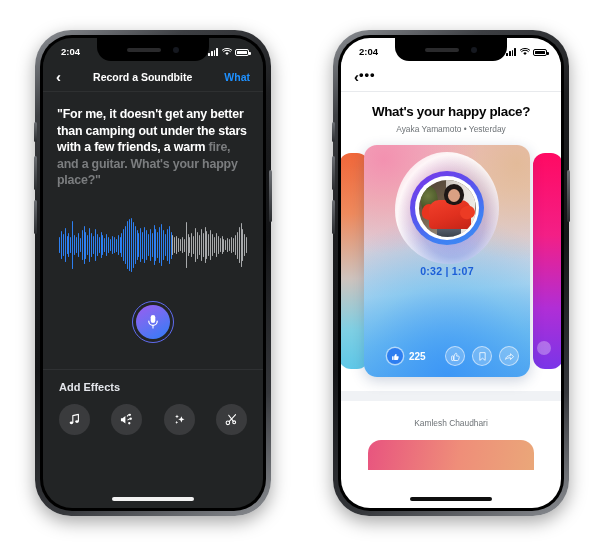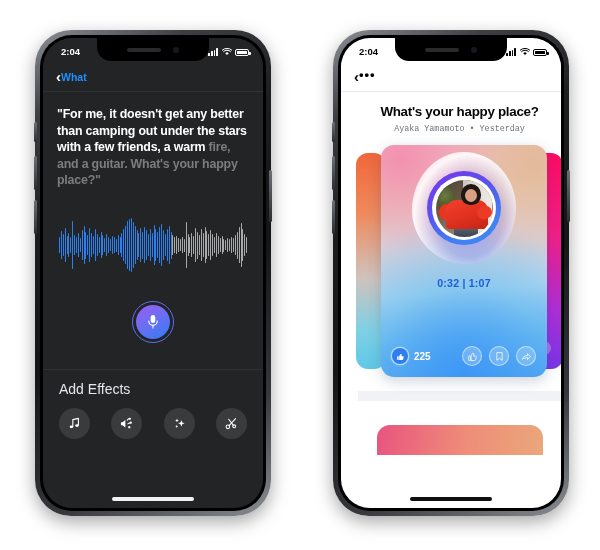--- a/index.html
+++ b/index.html
@@ -114,40 +114,40 @@
   .record-btn {
     width: 34px; height: 34px; border-radius: 50%;
     background: linear-gradient(150deg,#9b5cf0 0%,#6d6ef2 45%,#2f7cf6 100%);
     display: flex; align-items: center; justify-content: center;
   }
 
   .effects {
     border-top: 1px solid #2f3133;
     padding: 11px 16px 0 16px;
   }
-  .effects-title { font-size: 14px; font-weight: normal; color: #e4e6eb; }
+  .effects-title { font-size: 11px; font-weight: bold; color: #e4e6eb; }
   .effects-row { display: flex; justify-content: space-between; margin-top: 11px; }
   .fx {
     width: 31px; height: 31px; border-radius: 50%;
     background: #3a3b3d; display: flex; align-items: center; justify-content: center;
     cursor: pointer;
   }
 
   .home-indicator {
     position: absolute; bottom: 7px; left: 50%; transform: translateX(-50%);
     width: 82px; height: 3.6px; border-radius: 3px;
   }
   .dark  .home-indicator { background: #f2f2f2; }
   .light .home-indicator { background: #0f0f0f; }
 
   
-  .feed { position: relative; height: calc(100% - 54px); overflow: hidden; padding-left: 17px; }
+  .feed { position: relative; height: calc(100% - 54px); overflow: hidden; }
   .post-head { text-align: center; padding: 12px 10px 0; background:#fff; position:relative; z-index:5;}
   .post-title { font-size: 13.4px; font-weight: bold; color: #050505; letter-spacing: -.3px; }
-  .post-sub { font-size: 8.4px; color: #6e7377; margin-top: 5px; font-family: Liberation Mono, monospace; }
+  .post-sub { font-size: 8.4px; color: #6e7377; margin-top: 5px; }
 
   .carousel { position: relative; height: 232px; margin-top: 11px; }
   .peek {
     position: absolute; top: 8px; width: 30px; height: 216px; border-radius: 12px;
   }
   .peek.l { left: -2px;  background: linear-gradient(180deg,#f0673a 0%,#ef8a5d 28%,#cfc3bd 58%,#7fd0e4 82%,#5fc8e8 100%); }
   .peek.r {
     right: -2px;
     background: linear-gradient(180deg,#ff0a63 0%,#f31f86 38%,#b02ed6 72%,#7a35e8 100%);
     display:flex; align-items:flex-end; justify-content:flex-start; padding: 0 0 14px 4px;
@@ -200,31 +200,31 @@
              background: linear-gradient(160deg,#f2402b 0%,#e0301f 55%,#c32417 100%); }
   .ph-armL { position:absolute; left:3px; top:24px; width:14px; height:16px; border-radius:8px;
              background:#e8351f; transform: rotate(18deg); }
   .ph-armR { position:absolute; right:1px; top:26px; width:15px; height:13px; border-radius:8px;
              background:#ec3b24; transform: rotate(-18deg); }
   .ph-legs { position:absolute; left:18px; bottom:0; width:24px; height:10px;
              background: linear-gradient(180deg,#5b6472,#3b434f); }
 
   .card-time {
     text-align:center; font-size: 10.6px; font-weight: bold;
-    color: #1b5ed8; letter-spacing: .2px; margin-top: 14px;
+    color: #1b5ed8; letter-spacing: .2px; margin-top: 2px;
   }
   .card-quote {
     padding: 8px 11px 0; text-align: center;
     font-size: 7.9px; line-height: 1.4; font-weight: bold; letter-spacing: -.05px;
   }
   .cq-spoken  { color: #1b3fc4; }
   .cq-pending { color: #7e9fd6; }
 
   .card-actions {
-    position: absolute; left: 0; right: 0; bottom: 11px;
+    position: absolute; left: 12px; right: 0; bottom: 11px;
     display: flex; align-items: center; padding: 0 11px;
   }
   .likebox { display:flex; align-items:center; gap:6px; }
   .like-badge {
     width: 16px; height: 16px; border-radius: 50%;
     background: #2e7ef0; display:flex; align-items:center; justify-content:center;
     box-shadow: 0 0 0 1.4px rgba(255,255,255,.55);
   }
   .like-count { font-size: 10px; font-weight: bold; color: #fff; }
   .act-group { margin-left:auto; display:flex; gap: 7px; }
@@ -276,20 +276,21 @@
               <path d="M0.4 2.2 a8.3 8.3 0 0 1 11.2 0" stroke="currentColor" stroke-width="1.2" fill="none" stroke-linecap="round"></path>
             </svg>
             <span class="battery">
                 <i></i>
               </span>
           </span>
         </div>
 
         <div class="navbar">
           <span class="chev">‹</span>
+          <span class="nav-title-center">Record a Soundbite</span>
           <span class="next-btn">What</span>
         </div>
 
         <div class="rec-body">
           <div class="transcript">
             <span class="t-spoken">"For me, it doesn't get any better than camping out under the stars with a few friends, a warm </span><span class="t-pending">fire, and a guitar. What's your happy place?"</span>
           </div>
 
           <div class="wave-wrap">
             <div class="wave" id="wave-left">
@@ -553,20 +554,21 @@
                     </svg>
                   </span>
                 </span>
               </div>
             </div>
           </div>
 
           <div class="divider-band"></div>
 
           <div class="post-head2">
+            <div class="post-sub">Kamlesh Chaudhari</div>
           </div>
 
           <div class="next-peek"></div>
         </div>
 
         <div class="home-indicator"></div>
       </div>
     </div>
   </div>
 

